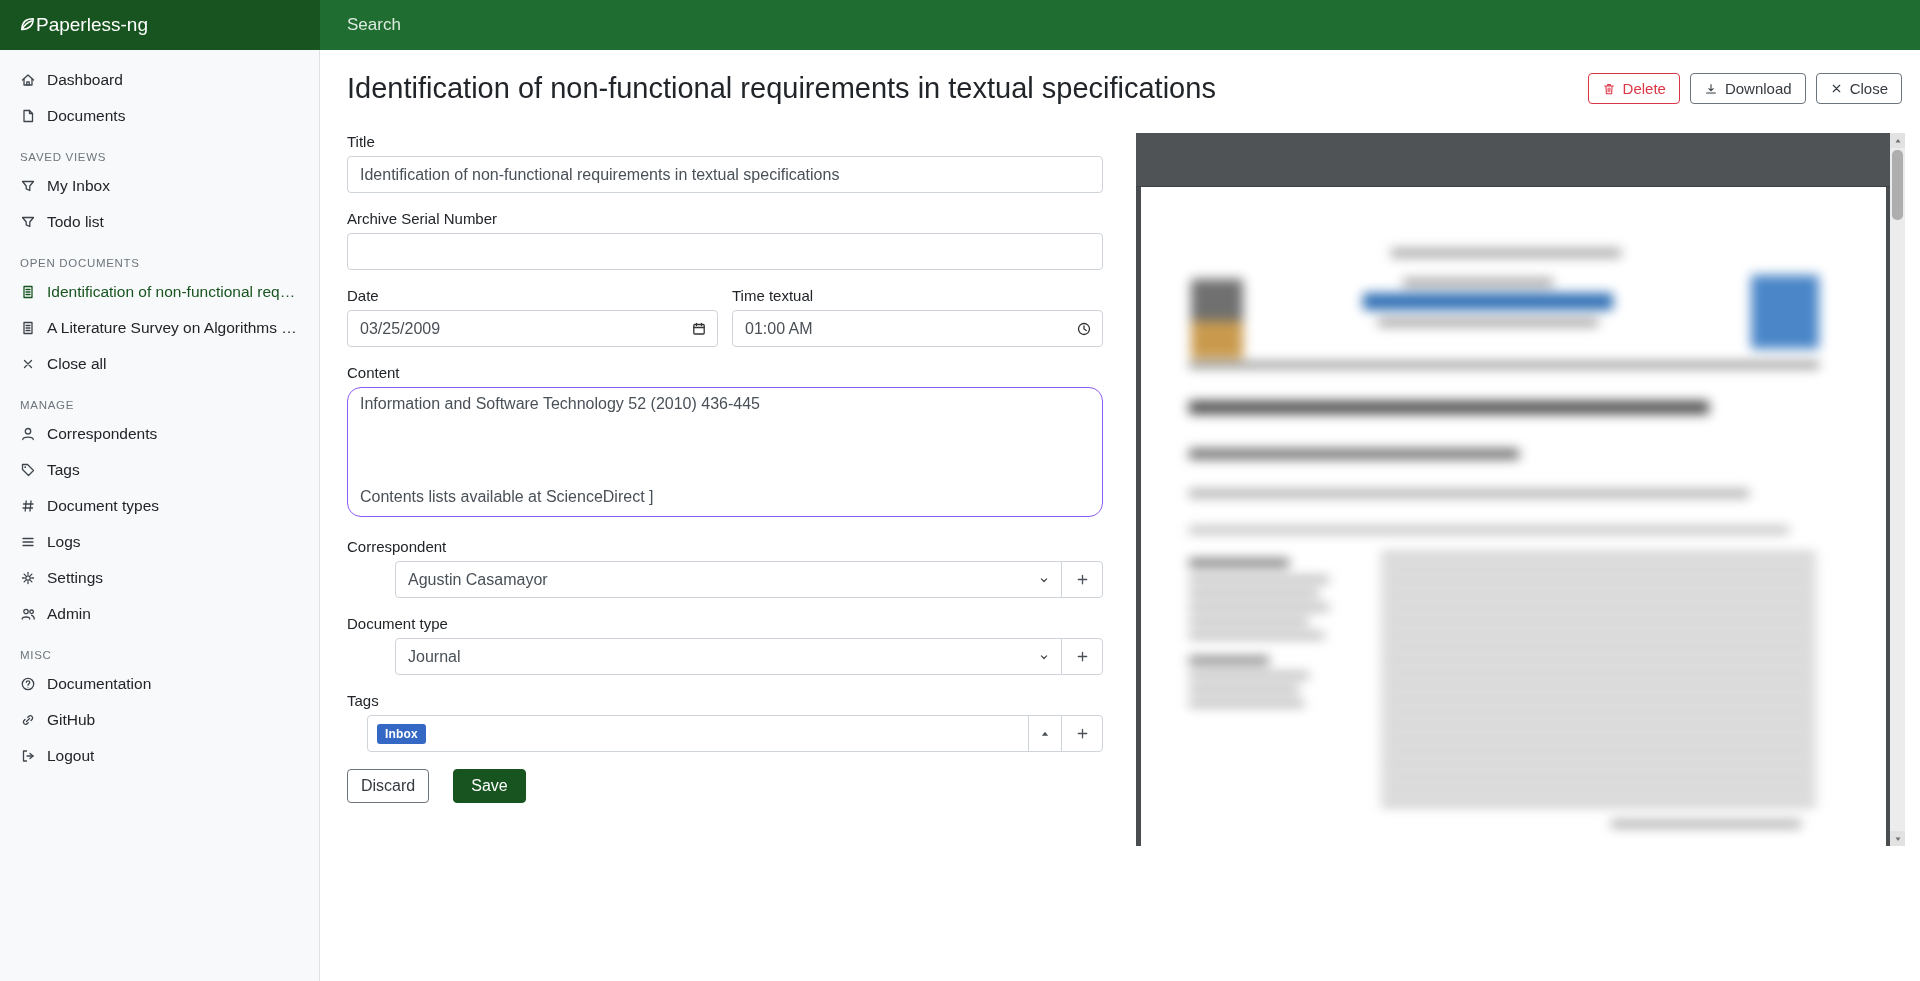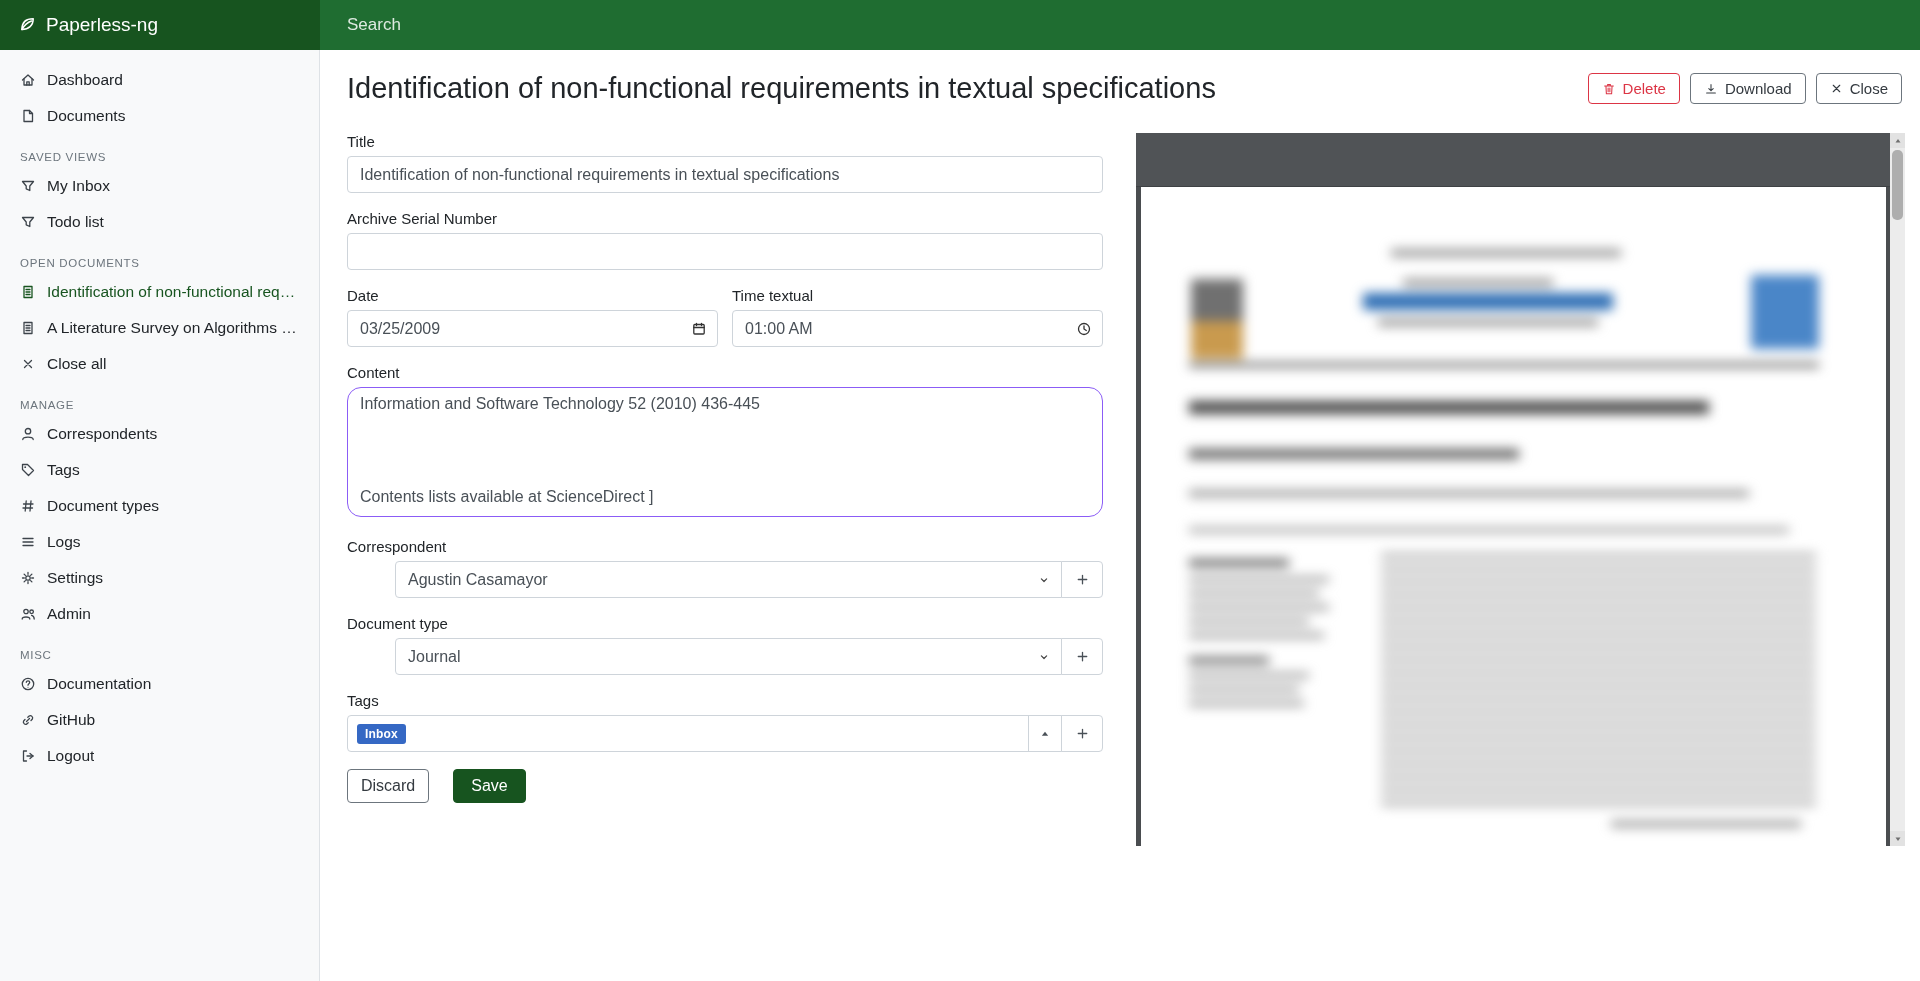--- a/index.html
+++ b/index.html
@@ -8,21 +8,21 @@
     width:1920px; height:981px; overflow:hidden;
     font-family:"Liberation Sans", sans-serif;
     background:#ffffff; color:#212529;
   }
   svg.ic { display:block; }
 
   
   .navbar { position:fixed; top:0; left:0; width:1920px; height:50px; display:flex; z-index:10; }
   .brand {
     width:320px; height:50px; background:#17541f; color:#fff;
-    display:flex; align-items:center; gap:10px; padding-left:18px;
+    display:flex; align-items:center; padding-left:18px;
     font-size:19px; cursor:pointer;
   }
   .search-region { flex:1; background:#737373; display:flex; }
   .search-input {
     width:100%; height:50px; border:none; outline:none;
     background:#1f6d31; color:#ffffff; font-size:17px; padding:0 20px 0 27px;
     font-family:"Liberation Sans", sans-serif;
   }
   .search-input::placeholder { color:#e8f1ea; opacity:.95; }
 
@@ -94,21 +94,21 @@
   .select-wrap .chev { position:absolute; right:12px; top:50%; transform:translateY(-50%); pointer-events:none; color:#444; }
   .group-btn {
     width:42px; height:37px; border:1px solid #ced4da; background:#fff;
     margin-left:-1px; display:flex; align-items:center; justify-content:center;
     color:#495057; cursor:pointer; border-radius:0; padding:0;
   }
   .group-btn.last { border-radius:0 4px 4px 0; }
   .group-btn.narrow { width:34px; }
   .tags-box {
     flex:1; height:37px; border:1px solid #ced4da; border-radius:4px 0 0 4px;
-    background:#fff; display:flex; align-items:center; padding:0 9px; gap:6px;
+    background:#fff; display:flex; align-items:center; padding:0 9px; gap:6px;margin-left:20px;
   }
   .tag-badge {
     background:#3568c4; color:#fff; font-size:12px; font-weight:bold;
     padding:3px 8px; border-radius:3px; cursor:pointer; letter-spacing:.2px;
   }
   .form-buttons { display:flex; gap:24px; margin-top:14px; }
   .btn {
     font-size:16px; padding:7px 13px; border-radius:4px; cursor:pointer;
     font-family:"Liberation Sans", sans-serif;
   }

